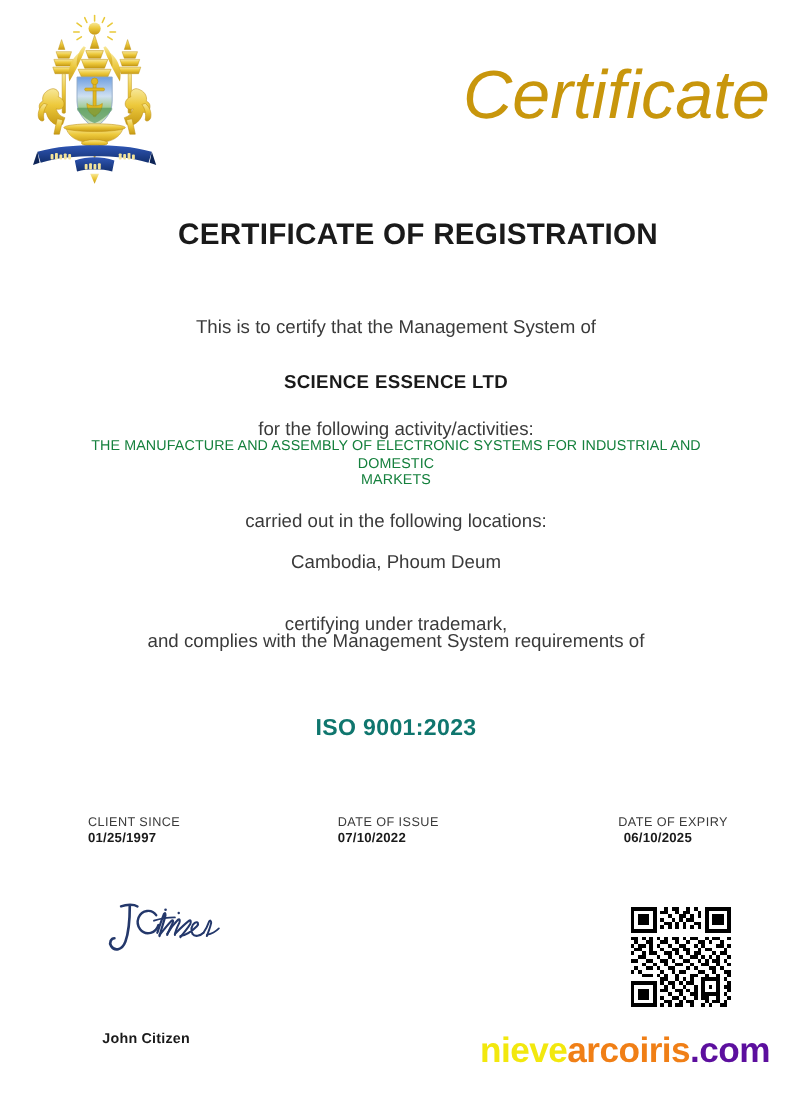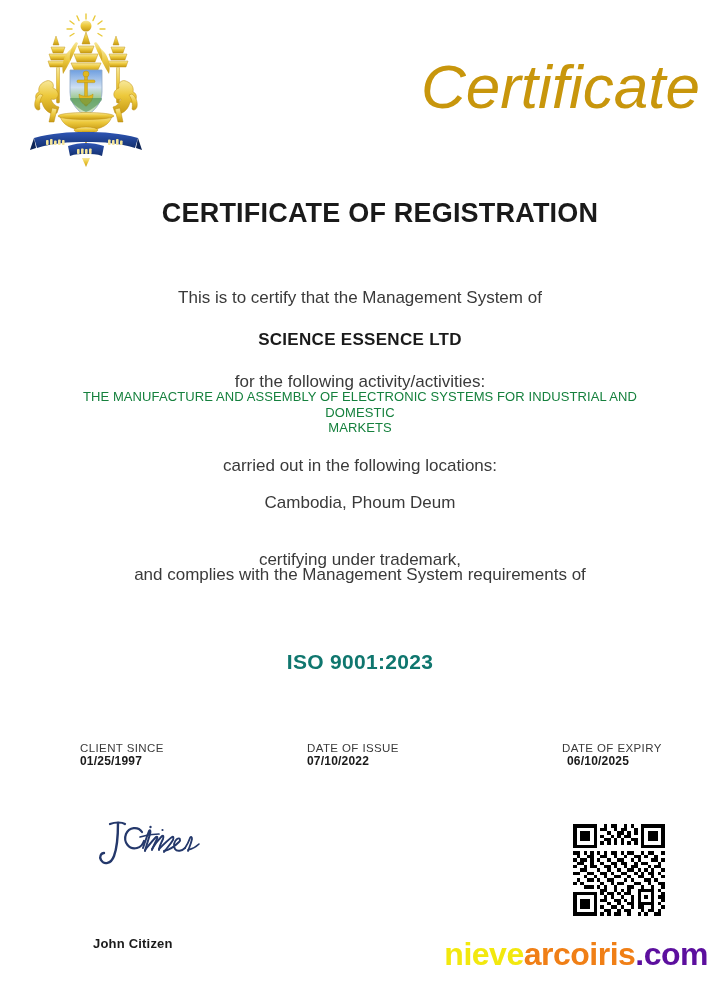--- a/index.html
+++ b/index.html
@@ -68,21 +68,21 @@
   }
   .line-small {
     font-size: 17px;
     color: #3a3a3a;
     line-height: 15px;
   }
   .line-org {
     font-size: 17px;
     font-weight: bold;
     color: #1a1a1a;
-    margin-top: 25px;
+    margin-top: 33px;
     letter-spacing: 0.3px;
   }
   .gap-a { height: 24px; }
   .activity {
     font-size: 13px;
     color: #15803d;
     line-height: 15.5px;
     letter-spacing: 0.1px;
   }
   .gap-b { height: 22px; }
@@ -163,21 +163,20 @@
     position: absolute;
     left: 0;
     top: 938px;
     width: 700px;
     text-align: right;
     font-size: 32px;
     font-weight: bold;
     letter-spacing: -0.5px;
     line-height: 1;
     white-space: nowrap;
-    padding-left: 8px;
   }
   .wm-1 { color: #f2e80e; }
   .wm-2 { color: #f07f16; }
   .wm-3 { color: #5c0f9e; }
 </style>
 </head>
 <body>
 
 <div class="page">
 

